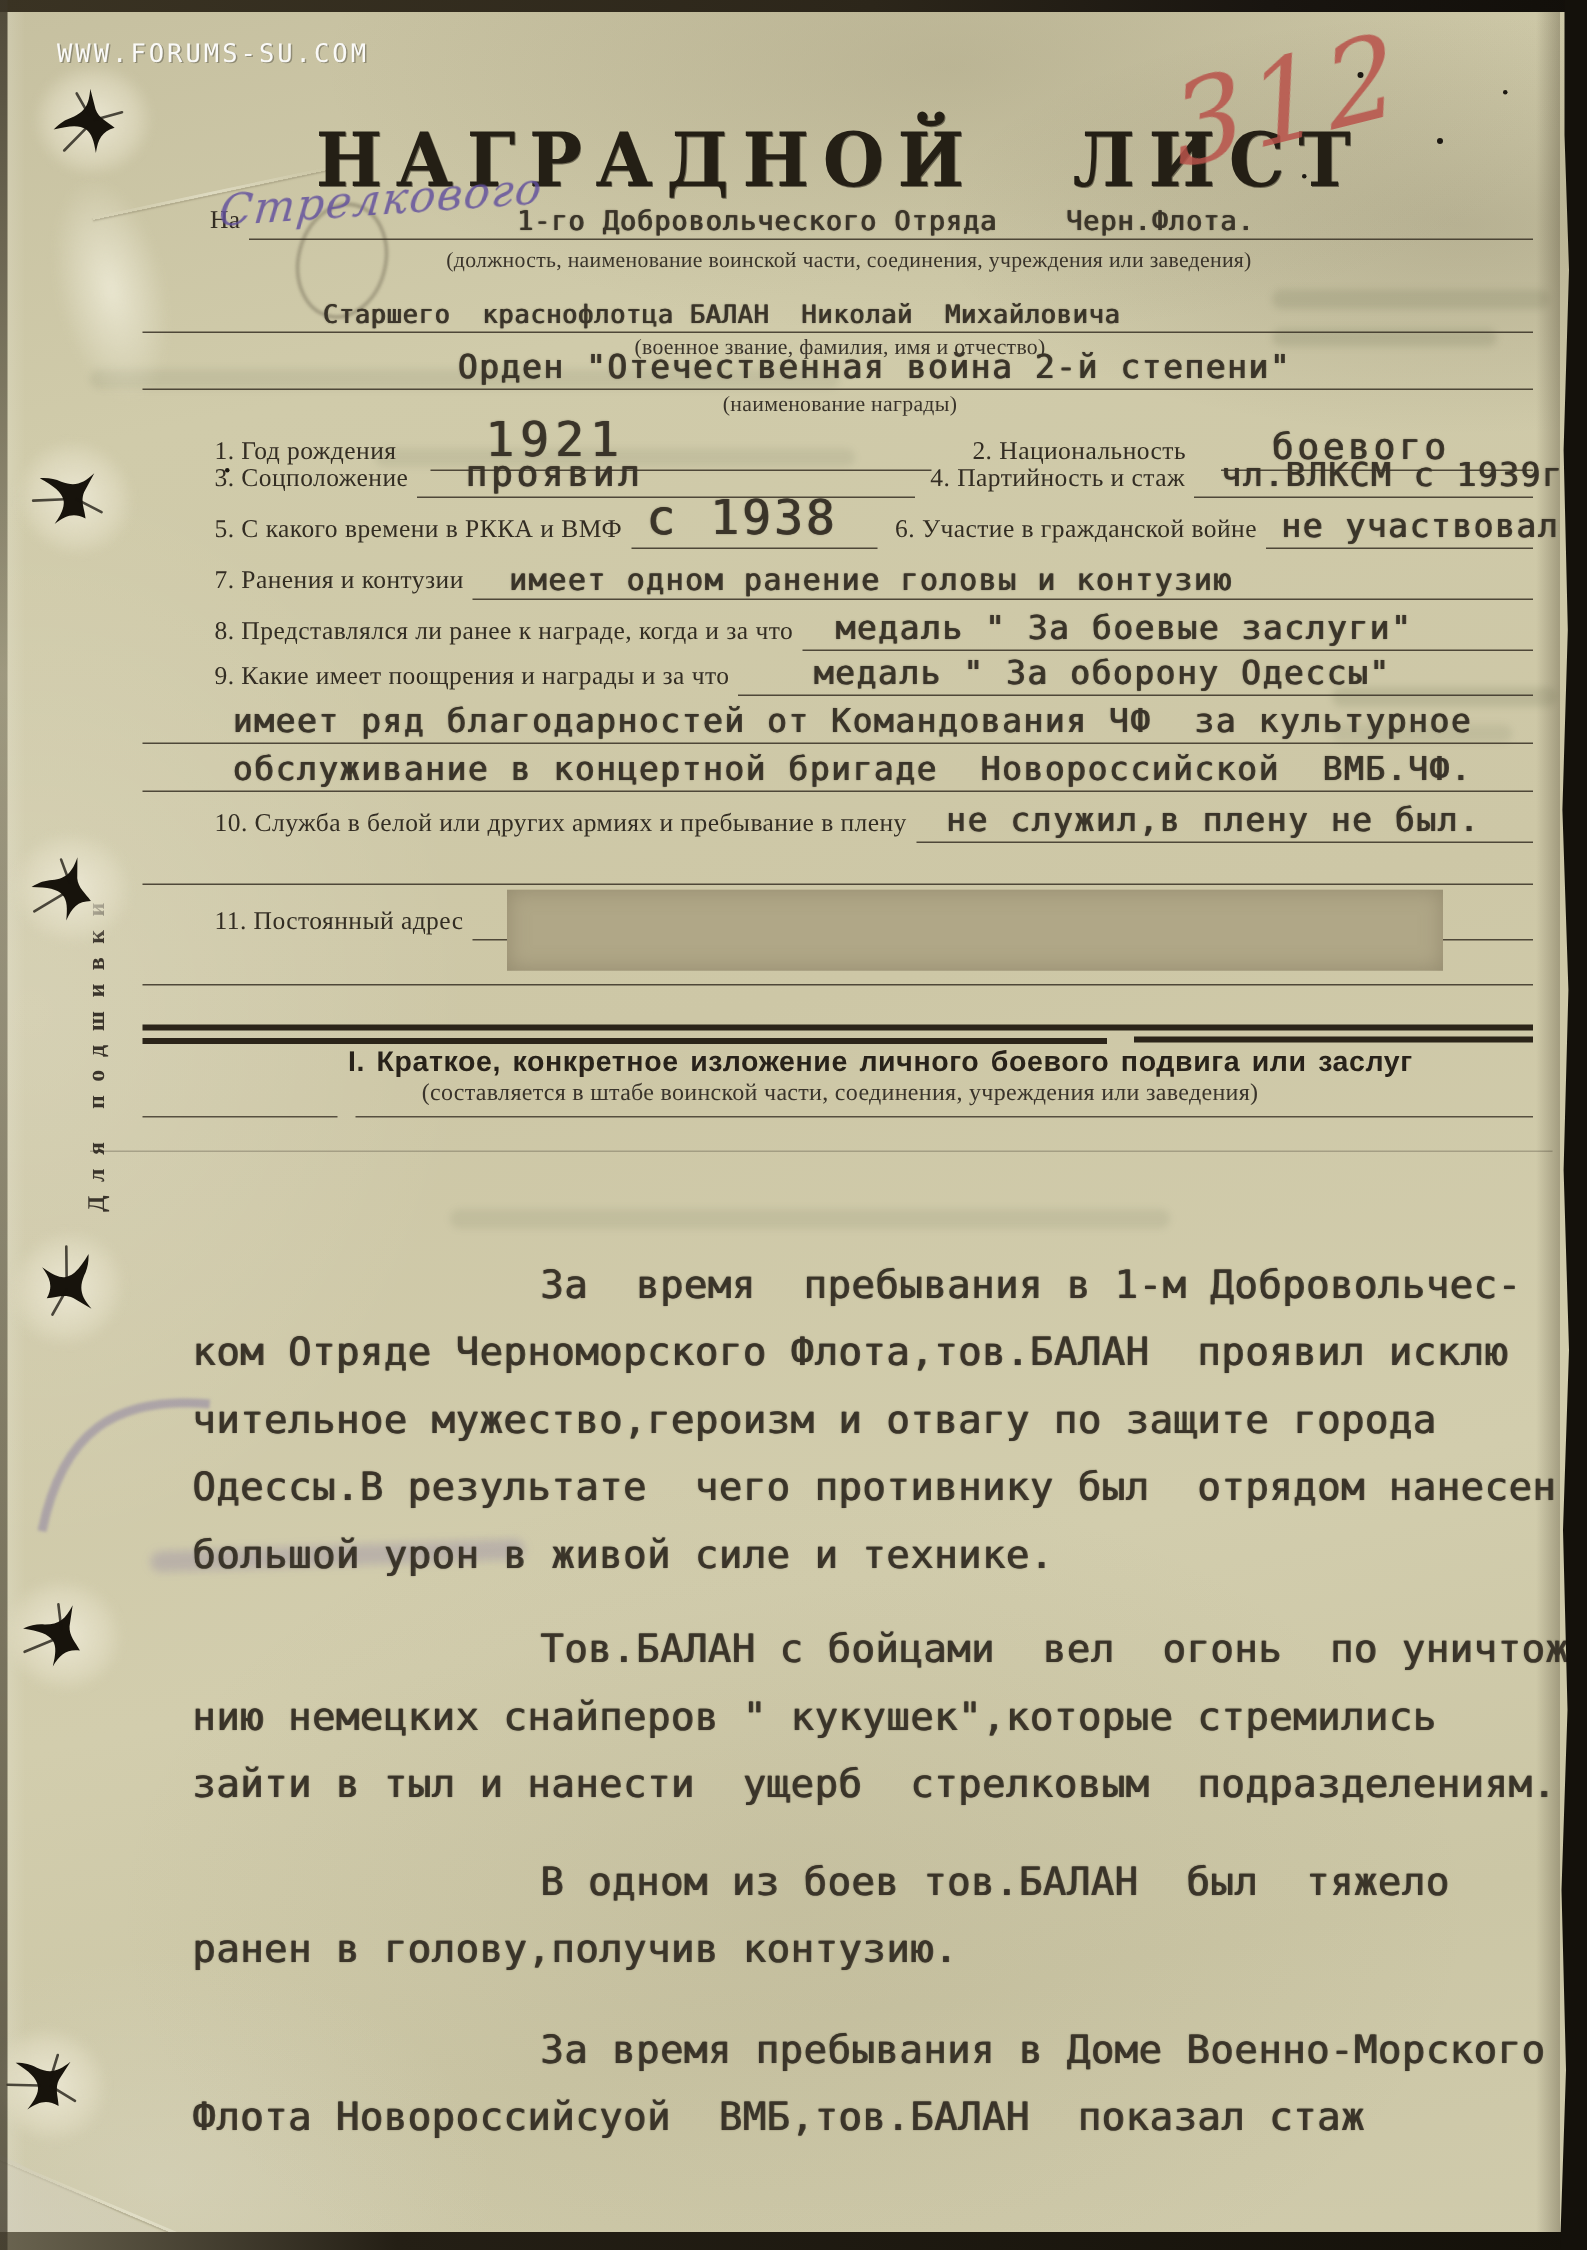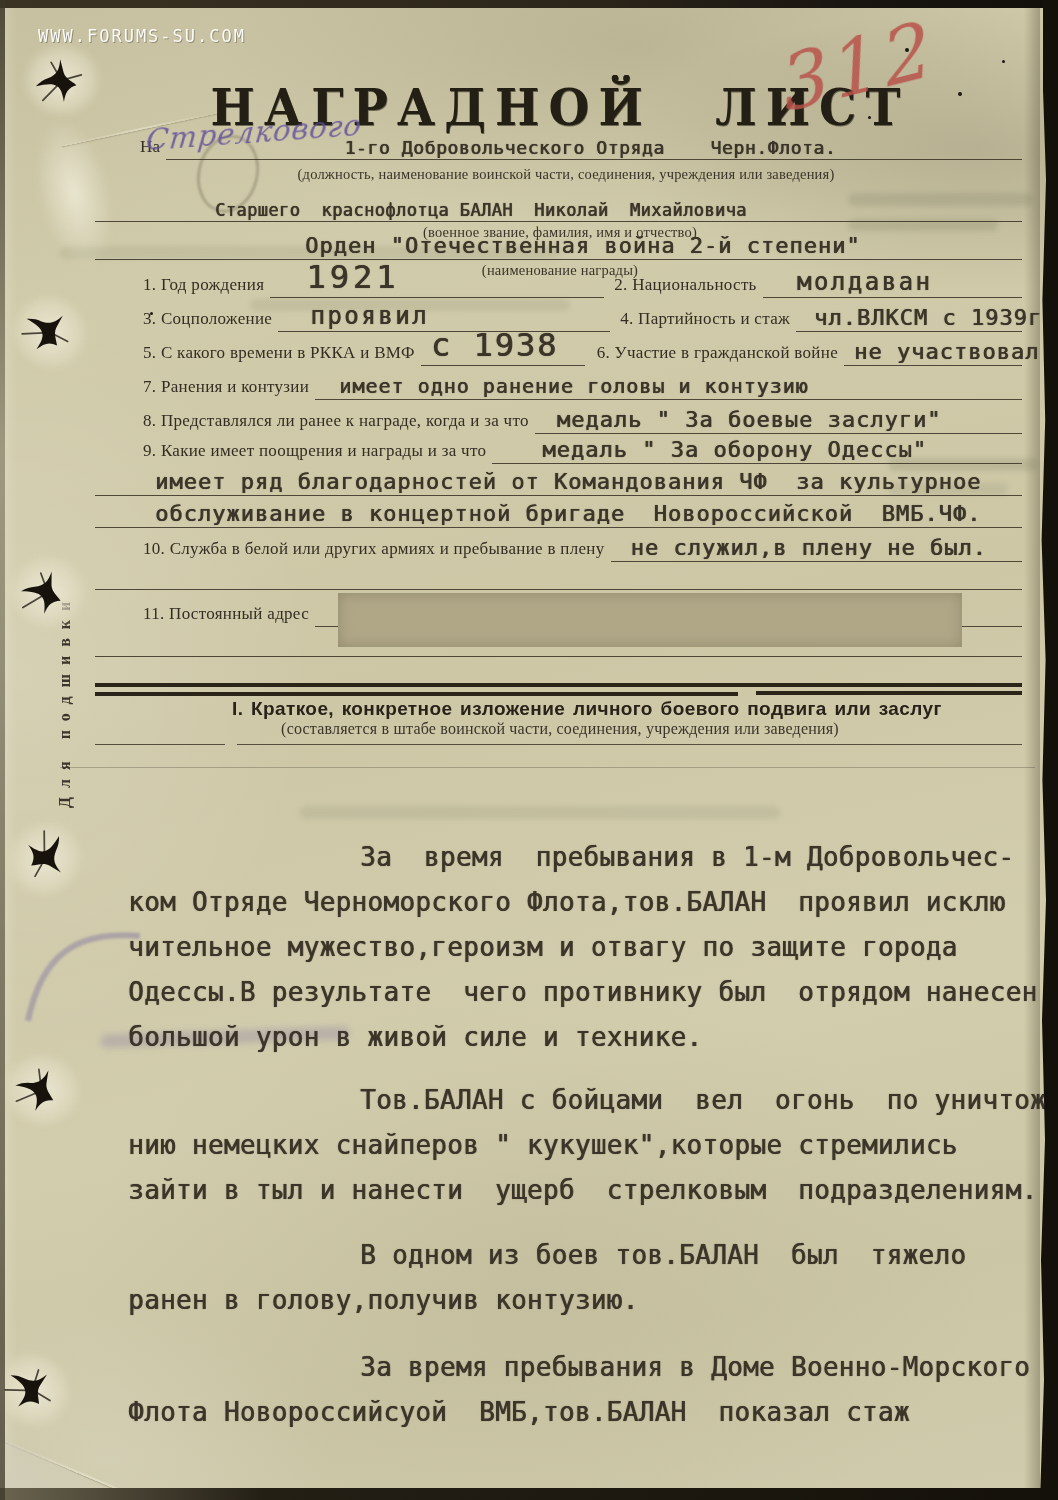--- a/index.html
+++ b/index.html
@@ -124,41 +124,41 @@
   <div class="frow" style="top:190px;height:32px;">
     <span class="fill"><span class="typed t17" style="padding-left:110px;display:inline-block;">Старшего  краснофлотца БАЛАН  Николай  Михайловича</span></span>
   </div>
   <div class="abs cap" style="left:350px;top:224px;width:420px;">(военное звание, фамилия, имя и отчество)</div>
 
   <div class="frow" style="top:228px;height:32px;">
     <span class="fill"><span class="typed t22" style="padding-left:200px;display:inline-block;">Орден "Отечественная война 2-й степени"</span></span>
   </div>
   <div class="abs cap" style="left:360px;top:262px;width:400px;">(наименование награды)</div>
 
-  <div class="frow" style="top:266px;height:32px;">
+  <div class="frow" style="top:282px;height:32px;gap:17px;">
     <span class="lbl ml">1. Год рождения</span>
     <span class="fill" style="flex:none;width:320px;"><span class="typed t26" style="padding-left:26px;">1921</span></span>
     <span class="lbl" style="padding-left:10px;">2. Национальность</span>
-    <span class="fill"><span class="typed t24" style="padding-left:24px;">молдаван</span></span>
+    <span class="fill"><span class="typed t24" style="padding-left:24px;">боевого</span></span>
   </div>
   <div class="frow" style="top:300px;height:32px;">
     <span class="lbl ml">3. Соцположение</span>
     <span class="fill" style="flex:none;width:318px;"><span class="typed t24" style="padding-left:22px;">проявил</span></span>
     <span class="lbl" style="padding-left:10px;">4. Партийность и стаж</span>
     <span class="fill"><span class="typed t22" style="padding-left:8px;">чл.ВЛКСМ с 1939г</span></span>
   </div>
   <div class="frow" style="top:334px;height:32px;">
     <span class="lbl ml">5. С какого времени в РККА и ВМФ</span>
     <span class="fill" style="flex:none;width:150px;"><span class="typed t26" style="letter-spacing:2px;">с 1938</span></span>
     <span class="lbl" style="padding-left:12px;">6. Участие в гражданской войне</span>
     <span class="fill"><span class="typed t22">не участвовал</span></span>
   </div>
   <div class="frow" style="top:368px;height:32px;">
     <span class="lbl ml">7. Ранения и контузии</span>
-    <span class="fill"><span class="typed t20" style="padding-left:14px;">имеет одно ранение головы и контузию</span></span>
+    <span class="fill"><span class="typed t20" style="padding-left:14px;">имеет одном ранение головы и контузию</span></span>
   </div>
   <div class="frow" style="top:402px;height:32px;">
     <span class="lbl ml">8. Представлялся ли ранее к награде, когда и за что</span>
     <span class="fill"><span class="typed t22" style="padding-left:12px;">медаль " За боевые заслуги"</span></span>
   </div>
   <div class="frow" style="top:432px;height:32px;">
     <span class="lbl ml">9. Какие имеет поощрения и награды и за что</span>
     <span class="fill"><span class="typed t22" style="padding-left:40px;">медаль " За оборону Одессы"</span></span>
   </div>
   <div class="frow" style="top:462px;height:34px;">

